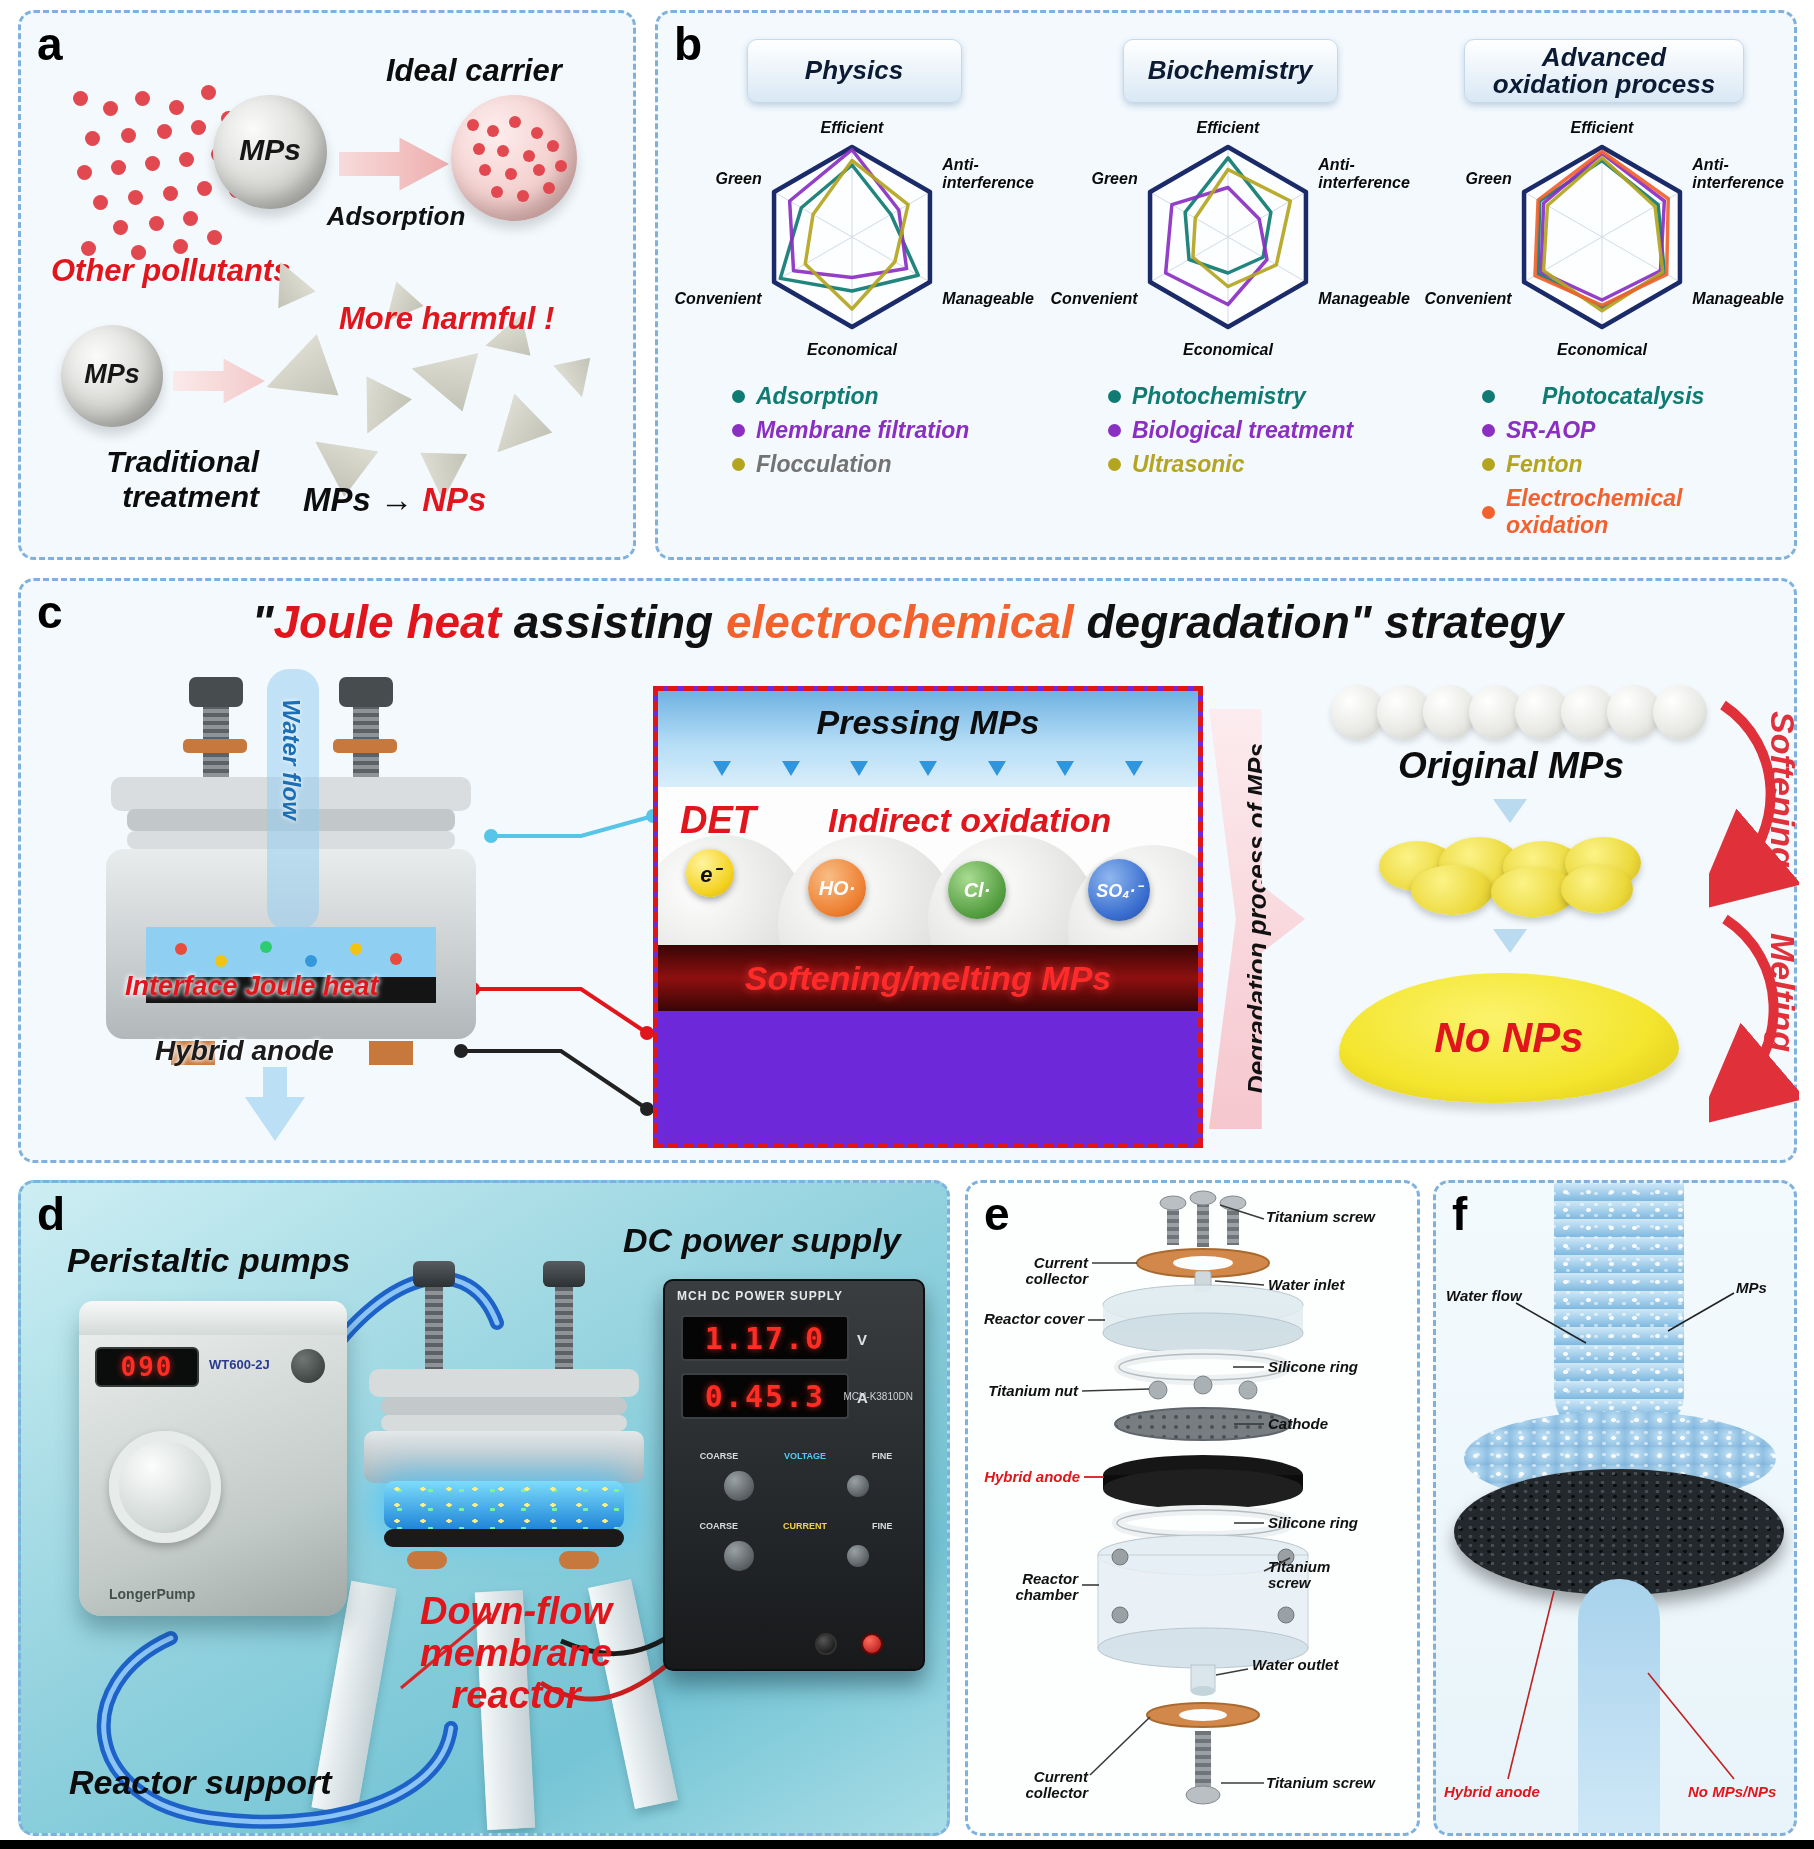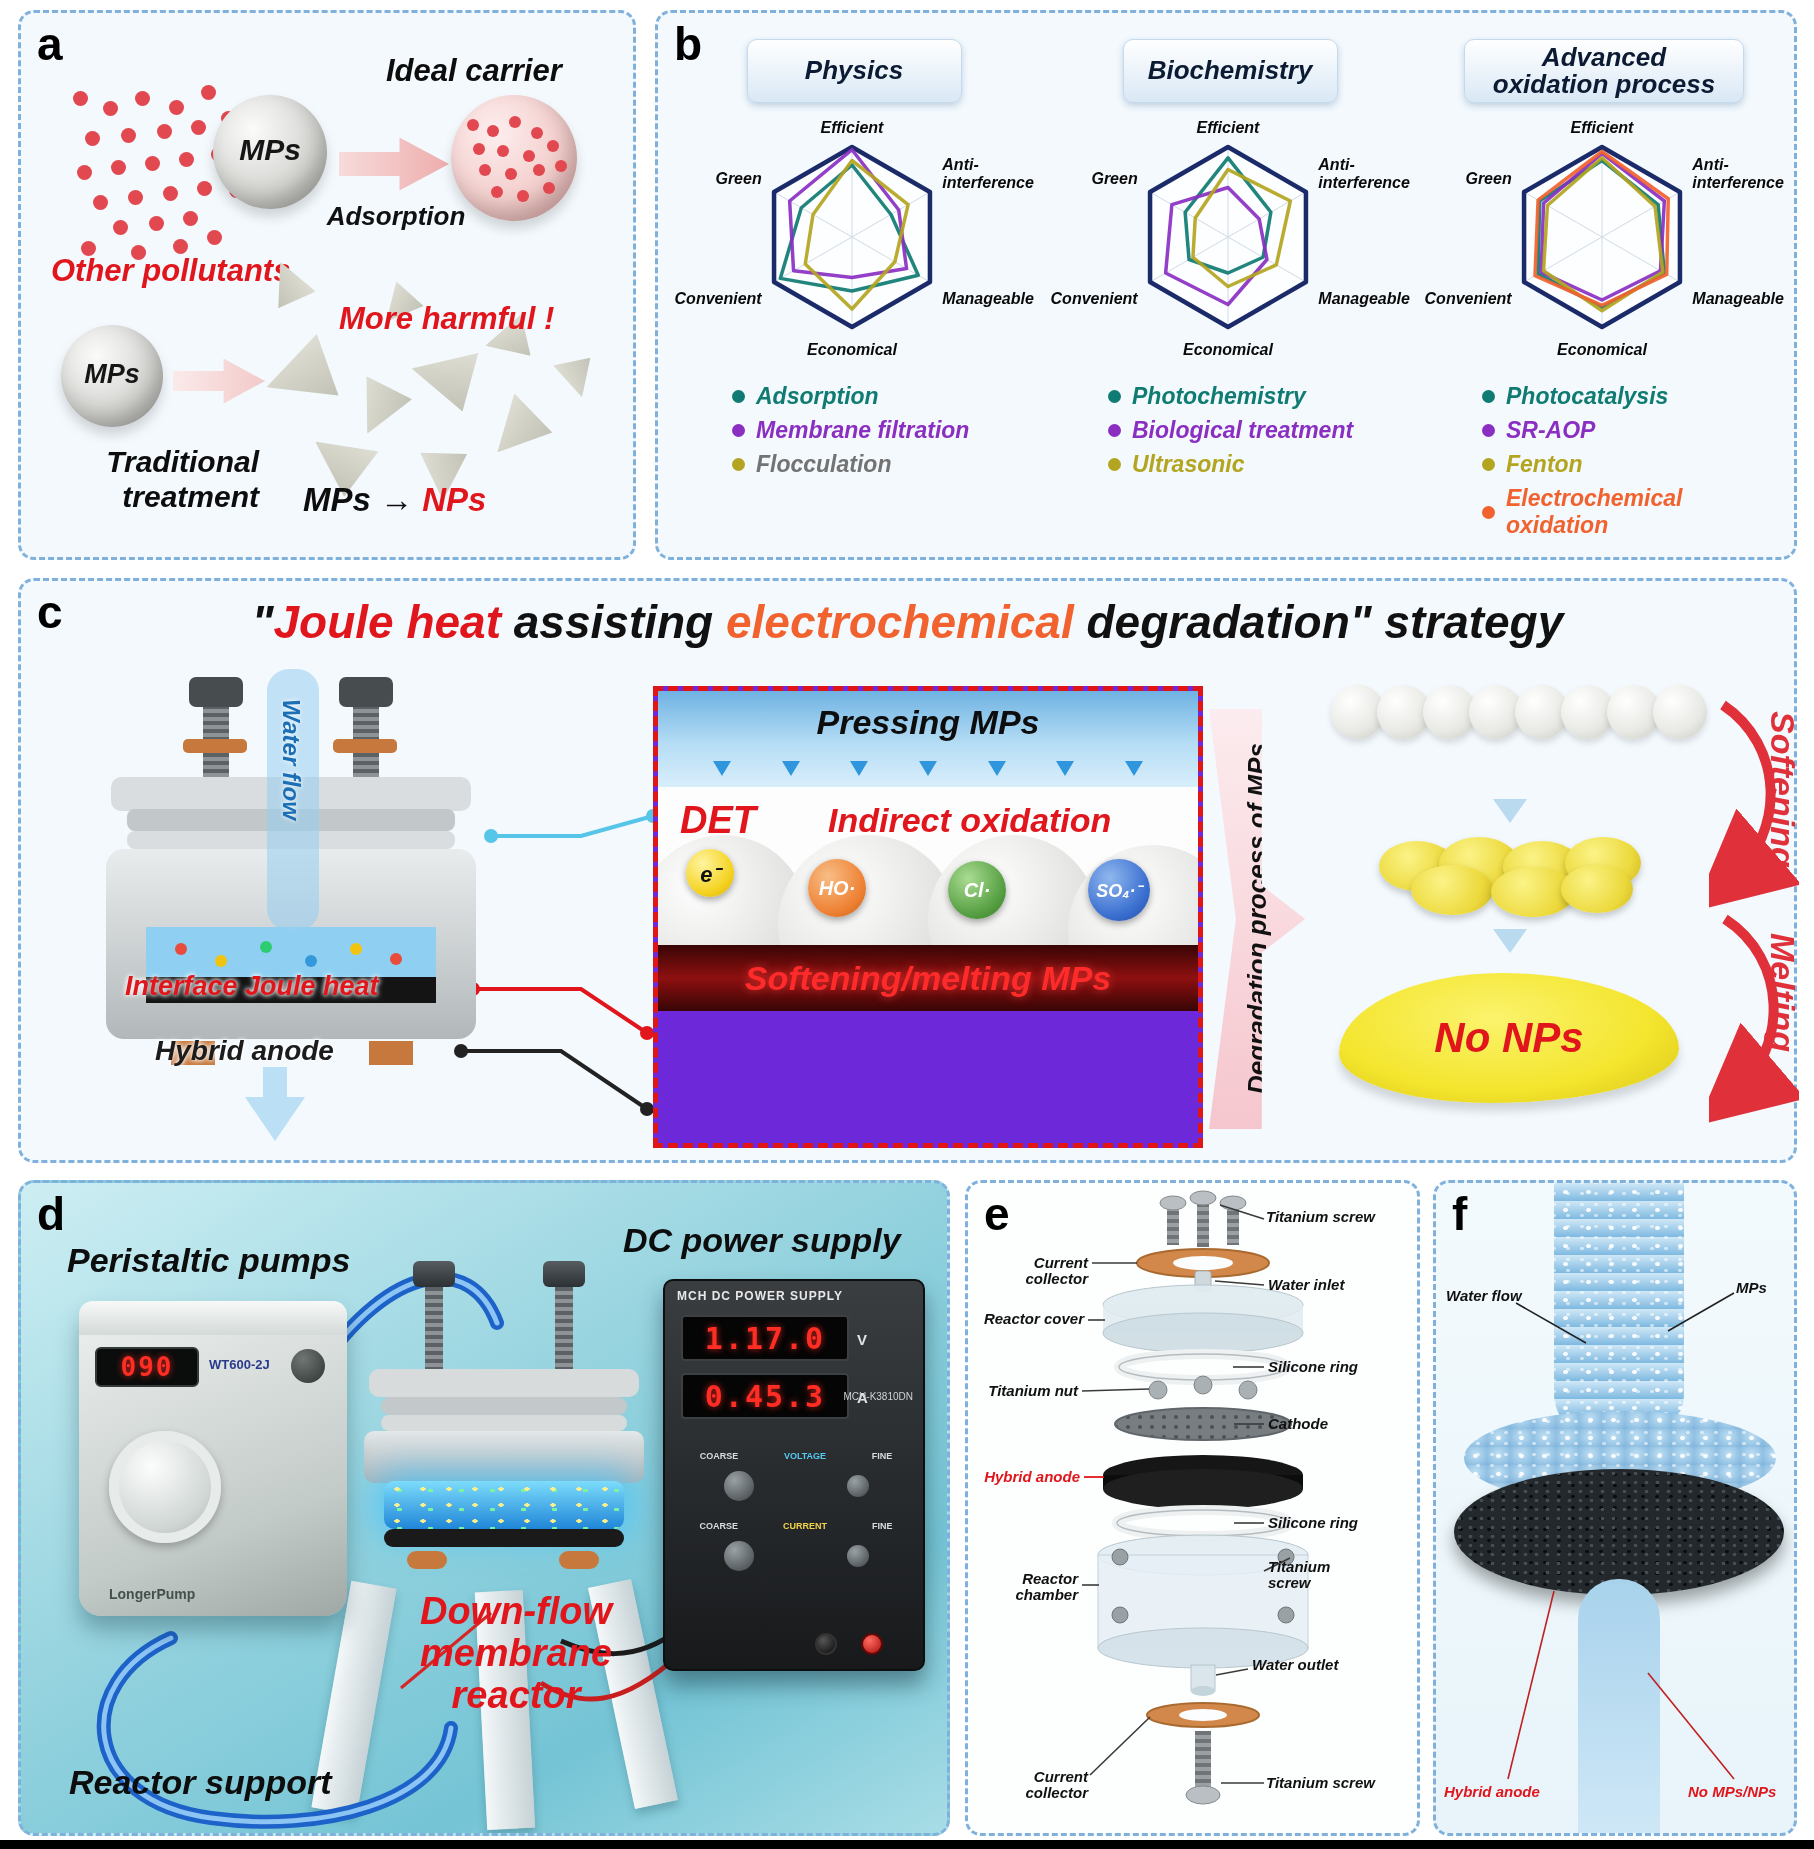--- a/index.html
+++ b/index.html
@@ -259,21 +259,21 @@
             <text x="178" y="28" text-anchor="middle"><tspan x="178" dy="0">Efficient</tspan></text>
             <text x="268.3" y="65" text-anchor="start"><tspan x="268.3" dy="0">Anti-</tspan><tspan x="268.3" dy="18">interference</tspan></text>
             <text x="268.3" y="199" text-anchor="start"><tspan x="268.3" dy="0">Manageable</tspan></text>
             <text x="178" y="250" text-anchor="middle"><tspan x="178" dy="0">Economical</tspan></text>
             <text x="87.7" y="199" text-anchor="end"><tspan x="87.7" dy="0">Convenient</tspan></text>
             <text x="87.7" y="79" text-anchor="end"><tspan x="87.7" dy="0">Green</tspan></text>
           </svg></div>
       <div class="legend">
           <div class="legend-item">
             <span class="dot" style="background: rgb(15, 123, 114);"></span>
-            <span style="color: rgb(15, 123, 114);">Photocatalysis</span>
+            <span style="color: rgb(15, 123, 114); margin-left: 36px;">Photocatalysis</span>
           </div>
           <div class="legend-item">
             <span class="dot" style="background: rgb(138, 47, 194);"></span>
             <span style="color: rgb(138, 47, 194);">SR-AOP</span>
           </div>
           <div class="legend-item">
             <span class="dot" style="background: rgb(179, 165, 31);"></span>
             <span style="color: rgb(179, 165, 31);">Fenton</span>
           </div>
           <div class="legend-item">
@@ -379,20 +379,21 @@
       <div class="abs" style="left:18px;top:4px;display:flex">
         <div class="mp-c"></div>
           <div class="mp-c"></div>
           <div class="mp-c"></div>
           <div class="mp-c"></div>
           <div class="mp-c"></div>
           <div class="mp-c"></div>
           <div class="mp-c"></div>
           <div class="mp-c"></div>
       </div>
+      <div class="abs bi" style="left:0;top:64px;width:380px;text-align:center;font-size:37px;color:#0d0d0d">Original MPs</div>
       <div class="abs darr" style="left:172px;top:118px"></div>
       <div>
         <div class="ydisc" style="left:58px;top:160px;width:76px;height:50px"></div>
         <div class="ydisc" style="left:118px;top:156px;width:80px;height:54px"></div>
         <div class="ydisc" style="left:182px;top:160px;width:78px;height:52px"></div>
         <div class="ydisc" style="left:244px;top:156px;width:76px;height:52px"></div>
         <div class="ydisc" style="left:90px;top:184px;width:82px;height:50px"></div>
         <div class="ydisc" style="left:170px;top:186px;width:84px;height:50px"></div>
         <div class="ydisc" style="left:240px;top:184px;width:72px;height:48px"></div>
       </div>

